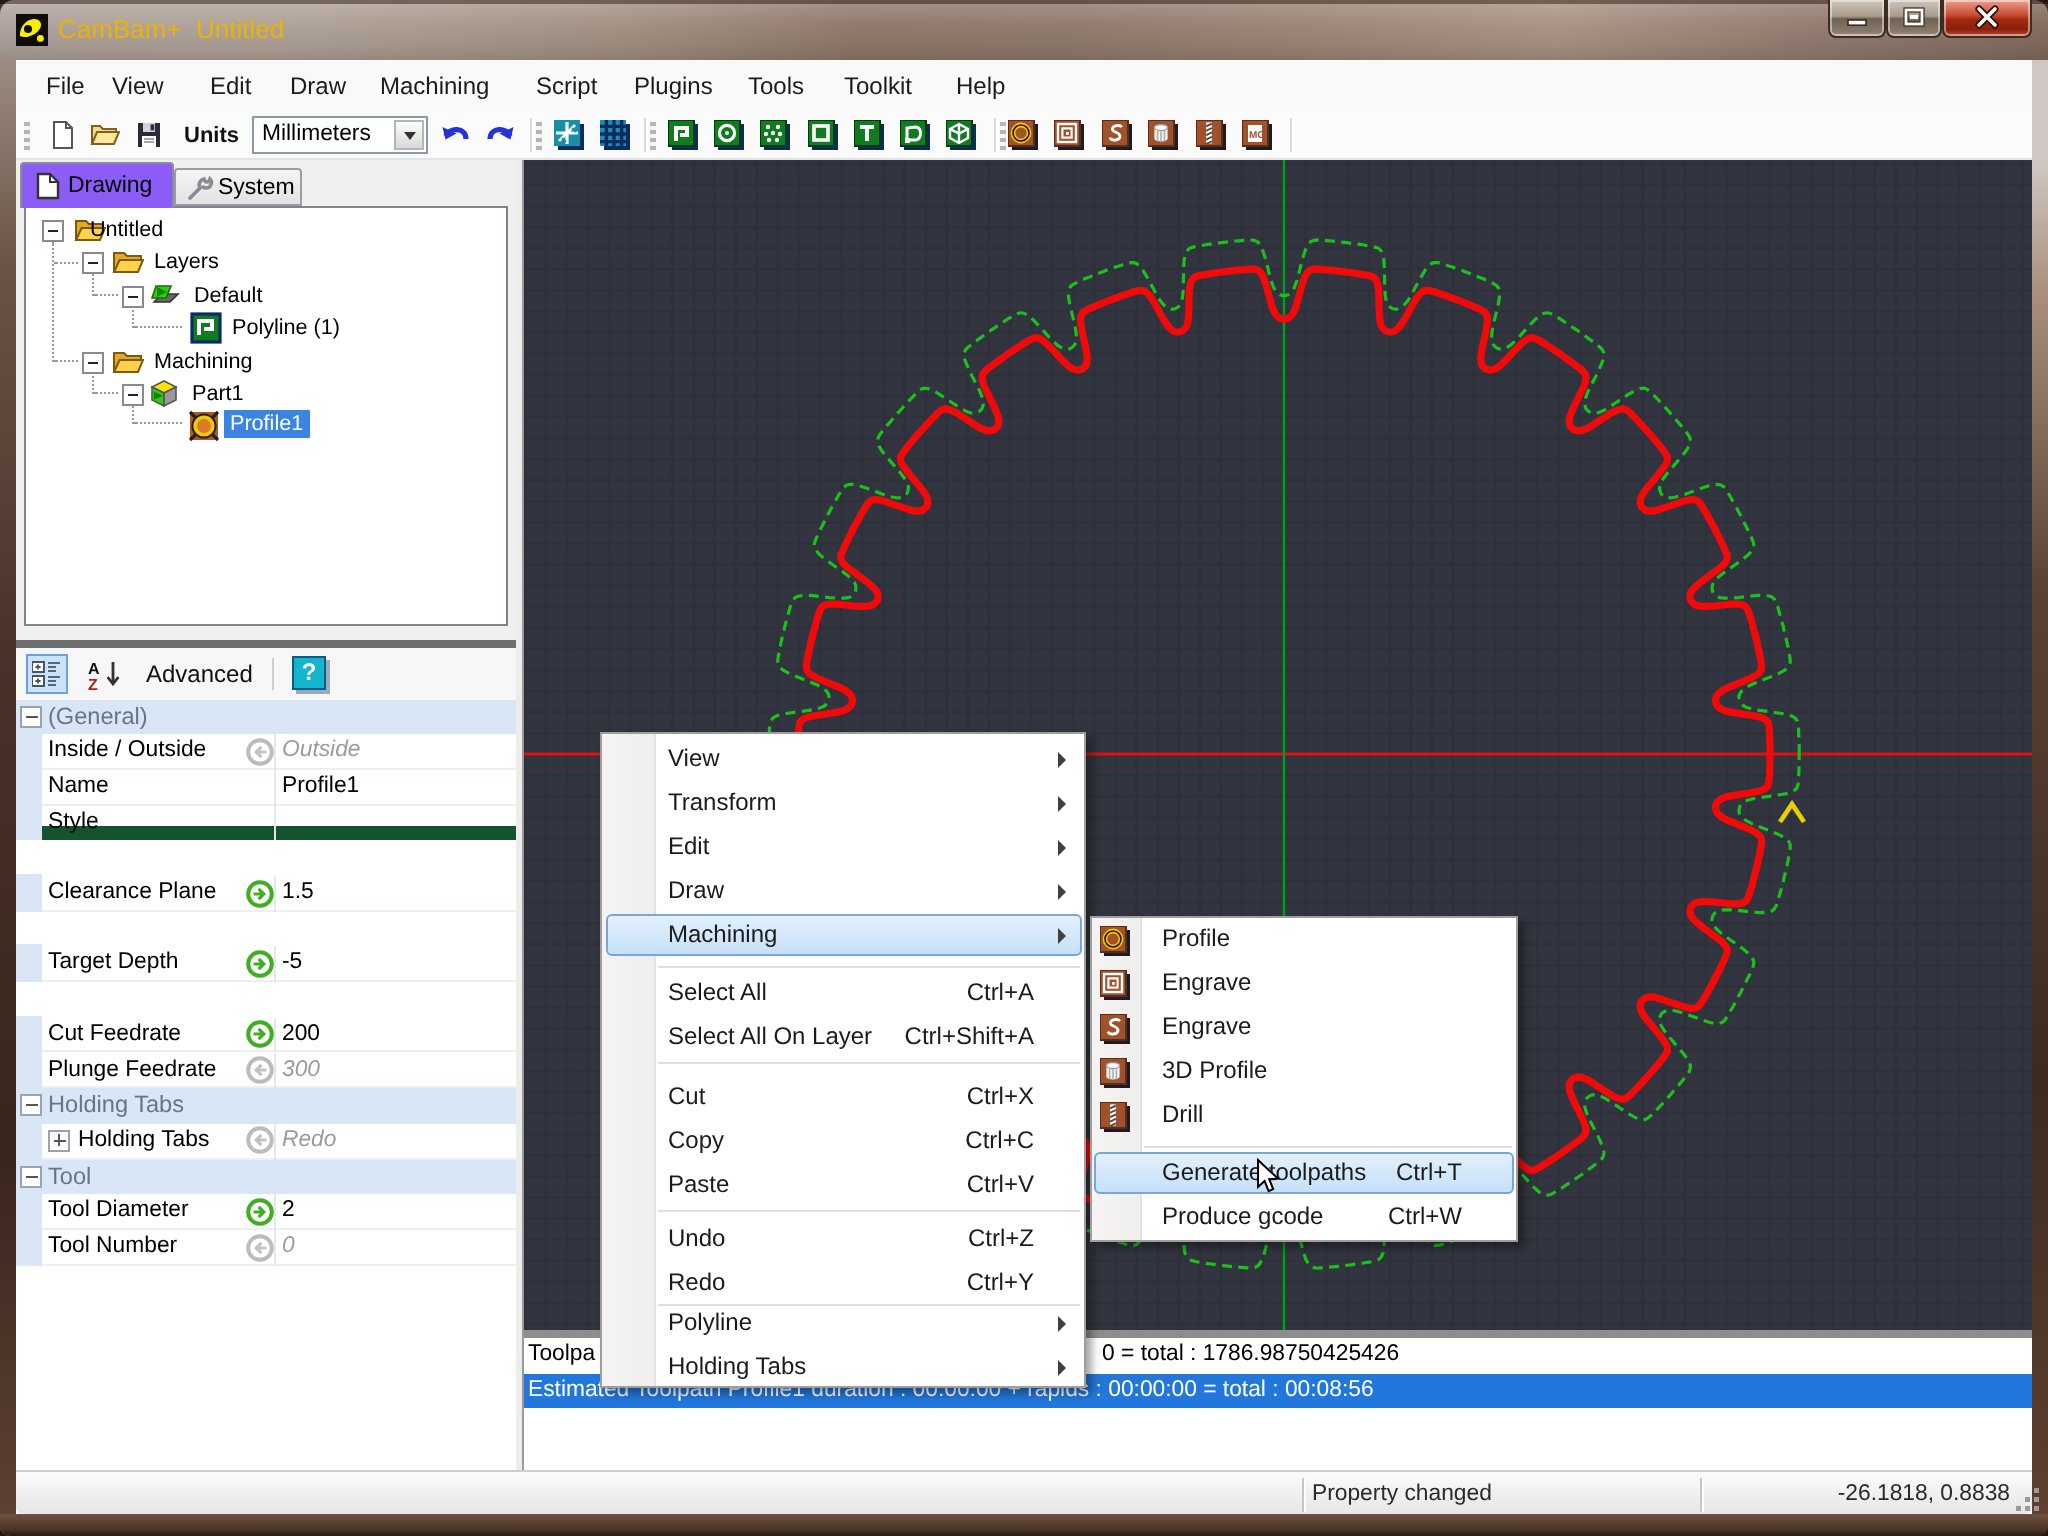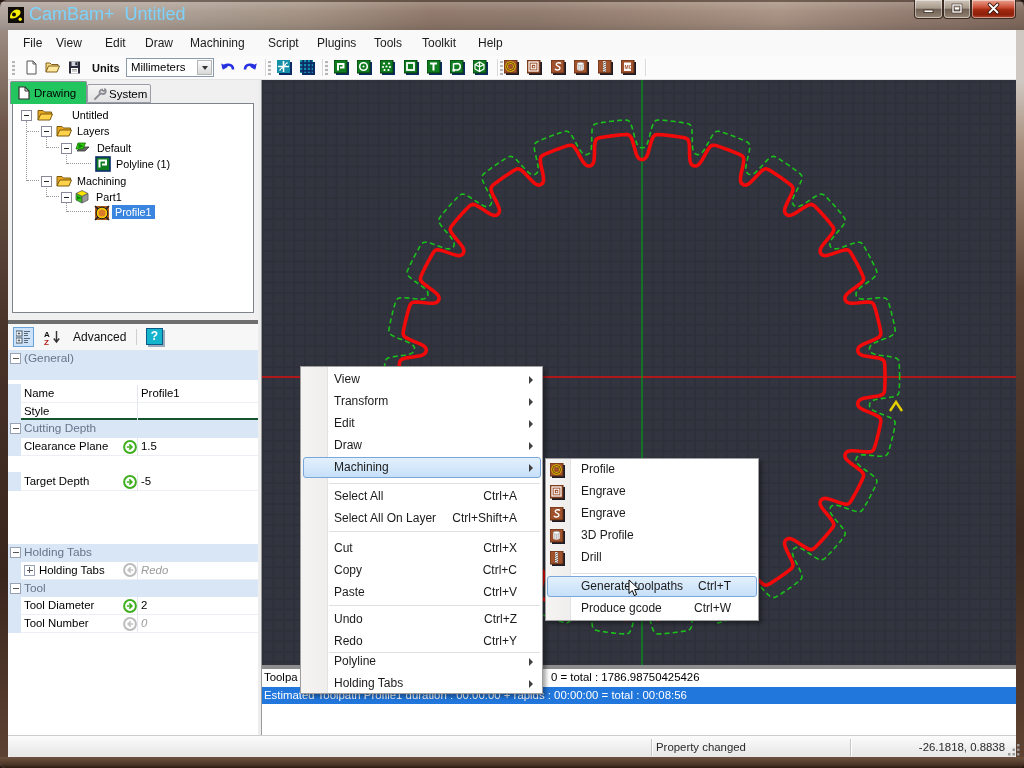--- a/index.html
+++ b/index.html
@@ -1,30 +1,30 @@
 <!DOCTYPE html>
 <html><head><meta charset="utf-8"><style>
 *{margin:0;padding:0;box-sizing:border-box}
 html,body{width:1024px;height:768px;overflow:hidden}
 body{font-family:"Liberation Sans",sans-serif;background:#241611;position:relative;font-size:11.5px}
 .ab{position:absolute}
 .frame{left:0;top:0;width:1024px;height:768px;border-radius:7px 7px 5px 5px;
 background:linear-gradient(rgba(255,255,255,.16),rgba(255,255,255,0) 42%,rgba(0,0,0,.10) 96%),linear-gradient(90deg,#a2938c 0%,#a39488 14%,#95806f 30%,#7e6352 42%,#7f6556 52%,#8d7260 64%,#9c8270 76%,#83685a 88%,#6e5344 100%)}
 .client{left:8px;top:30px;width:1008px;height:727px;background:#fff}
-.title-t{left:29px;top:0;height:36px;line-height:29px;font-size:18px;color:#7dd3fc}
+.title-t{left:29px;top:0;height:36px;line-height:29px;font-size:13px;color:#eab308}
 .wb{top:0;height:19px;border-radius:0 0 4px 4px;border:1px solid #3c2c22;border-top:none;box-shadow:inset 0 0 0 1px rgba(255,255,255,.45)}
 .wb-g{background:linear-gradient(#cfc5ba 0%,#a89b8c 45%,#706256 52%,#8a796a 88%,#a5937f 100%)}
 .wb-r{background:linear-gradient(#e9a28f 0%,#cc5038 40%,#a1280f 55%,#8e1f0a 82%,#b54c32 100%)}
 .menubar{left:8px;top:30px;width:1008px;height:26px;background:#f9f9f9}
 .mi{top:0;height:26px;line-height:26px;font-size:12px;color:#1b1b1b}
 .toolbar{left:8px;top:56px;width:1008px;height:24px;background:#fbfbfb;border-bottom:1px solid #e3e3e3}
 .tsep{top:3px;width:1px;height:17px;background:#d9d9d9;box-shadow:1px 0 0 #fff}
 .grip{top:5px;width:3px;height:14px;background-image:repeating-linear-gradient(#b6b6b6 0 2px,#f5f5f5 2px 4px)}
 .lpanel{left:8px;top:80px;width:250px;height:655px;background:#f0f0f0}
-.tab1{left:2px;top:1px;width:77px;height:23px;background:#22c55e;border:1px solid #8a8f99;border-bottom:none;border-radius:2px 2px 0 0;z-index:2}
+.tab1{left:2px;top:1px;width:77px;height:23px;background:#8b5cf6;border:1px solid #8a8f99;border-bottom:none;border-radius:2px 2px 0 0;z-index:2}
 .tab2{left:79px;top:4px;width:64px;height:19px;background:linear-gradient(#f5f5f5,#e2e2e2);border:1px solid #9a9da5;border-radius:2px 2px 0 0}
 .tabtext{font-size:11.5px;color:#000}
 .treebox{left:4px;top:23px;width:242px;height:210px;background:#fff;border:1px solid #7f838c}
 .trow{font-size:10.8px;color:#000;white-space:nowrap}
 .texp{width:11px;height:11px;background:#fff;border:1px solid #889;z-index:2}
 .texp i{position:absolute;left:2px;top:4px;width:5px;height:1px;background:#222}
 .tsel{background:#3a85e0;color:#fff;padding:1px 3px}
 .dot-v{border-left:1px dotted #999}
 .dot-h{border-top:1px dotted #999}
 .psplit{left:0;top:240px;width:250px;height:4px;background:#6e6e6e}
@@ -273,21 +273,21 @@
       <div class="ab dot-h" style="left:34px;top:92px;width:12px"></div>
       <div class="ab dot-v" style="left:53px;top:98px;height:10px"></div>
       <div class="ab dot-h" style="left:54px;top:107px;width:24px"></div>
       <div class="ab texp" style="left:8px;top:6px">
         <i></i>
       </div>
       <svg class="ab" style="left:24px;top:3px" width="16" height="16" viewBox="0 0 16 16">
         <path d="M1 13 V3.5 H6 L7.5 5 H14.5 V7" fill="#e8a820" stroke="#7a5a10" stroke-width="1"></path>
         <path d="M1 13 L3.8 7 H15.5 L13 13 Z" fill="#ffd24a" stroke="#7a5a10" stroke-width="1"></path>
       </svg>
-      <div class="ab trow" style="left:59px;top:5px">Untitled</div>
+      <div class="ab trow" style="left:32px;top:5px">Untitled</div>
       <div class="ab texp" style="left:28px;top:22px">
         <i></i>
       </div>
       <svg class="ab" style="left:43px;top:19px" width="16" height="16" viewBox="0 0 16 16">
         <path d="M1 13 V3.5 H6 L7.5 5 H14.5 V7" fill="#e8a820" stroke="#7a5a10" stroke-width="1"></path>
         <path d="M1 13 L3.8 7 H15.5 L13 13 Z" fill="#ffd24a" stroke="#7a5a10" stroke-width="1"></path>
       </svg>
       <div class="ab trow" style="left:64px;top:21px">Layers</div>
       <div class="ab texp" style="left:48px;top:39px">
         <i></i>
@@ -351,56 +351,81 @@
       <div class="ab" style="left:138px;top:4px;width:17px;height:17px;background:#14b4cc;border:1px solid #0a5a88;box-shadow:2px 2px 0 #9ab">
         <div class="ab" style="left:0;top:0;width:15px;height:15px;text-align:center;line-height:15px;font-weight:bold;font-size:12px;color:#fff">?</div>
       </div>
     </div>
     <div class="ab" style="left:0;top:269.5px;width:250px;height:385.5px;background:#fff"></div>
     <div class="ab pg-cat" style="left:0;top:269.5px;width:250px;height:30px">
       <div class="ab" style="left:2px;top:3px;width:11px;height:11px;background:#fff;border:1px solid #98a2b2"></div>
       <div class="ab" style="left:4.5px;top:8px;width:6px;height:1px;background:#555"></div>
       <div class="ab" style="left:16px;top:0;height:17.7px;line-height:17.7px">(General)</div>
     </div>
+    <div class="ab pg-it" style="left:0;top:287.2px;width:250px;height:17.7px;border-bottom:1px solid #eceff5">
+      <div class="ab pg-gut" style="top:-1px;height:18.7px"></div>
+      <div class="ab pg-div" style="top:0;height:17.7px"></div>
+      <div class="ab pg-lab" style="left:16px;top:0;height:17.7px;line-height:17.7px">Inside / Outside</div>
+      <svg class="ab" style="left:115px;top:1.5px" width="14" height="14" viewBox="0 0 14 14">
+        <circle cx="7" cy="7" r="5.9" fill="#fff" stroke="#bcbcbc" stroke-width="2"></circle>
+        <path d="M10.2 7 H5.6 M7.7 4.4 L5.1 7 L7.7 9.6" fill="none" stroke="#c2c2c2" stroke-width="1.6"></path>
+      </svg>
+      <div class="ab pg-val pg-dim" style="top:0;height:17.7px;line-height:17.7px">Outside</div>
+    </div>
     <div class="ab pg-it" style="left:0;top:304.9px;width:250px;height:17.7px;border-bottom:1px solid #eceff5">
       <div class="ab pg-gut" style="top:-1px;height:18.7px"></div>
       <div class="ab pg-div" style="top:0;height:17.7px"></div>
       <div class="ab pg-lab" style="left:16px;top:0;height:17.7px;line-height:17.7px">Name</div>
       <div class="ab pg-val" style="top:0;height:17.7px;line-height:17.7px">Profile1</div>
     </div>
-    <div class="ab pg-it" style="left:0;top:322.6px;width:250px;height:17.7px;border-bottom:2px solid #14532d">
+    <div class="ab pg-it" style="left:0;top:322.6px;width:250px;height:17.7px;border-bottom:7px solid #14532d">
       <div class="ab pg-gut" style="top:-1px;height:18.7px"></div>
       <div class="ab pg-div" style="top:0;height:17.7px"></div>
       <div class="ab pg-lab" style="left:16px;top:0;height:17.7px;line-height:17.7px">Style</div>
       <div class="ab pg-val" style="top:0;height:17.7px;line-height:17.7px"></div>
     </div>
-    <div class="ab pg-cat" style="left:0;top:340.3px;width:250px;height:17.7px">
-      <div class="ab" style="left:2px;top:3px;width:11px;height:11px;background:#fff;border:1px solid #98a2b2"></div>
-      <div class="ab" style="left:4.5px;top:8px;width:6px;height:1px;background:#555"></div>
-      <div class="ab" style="left:16px;top:0;height:17.7px;line-height:17.7px">Cutting Depth</div>
-    </div>
     <div class="ab pg-it" style="left:0;top:358.0px;width:250px;height:17.7px;border-bottom:1px solid #eceff5">
       <div class="ab pg-gut" style="top:-1px;height:18.7px"></div>
       <div class="ab pg-div" style="top:0;height:17.7px"></div>
       <div class="ab pg-lab" style="left:16px;top:0;height:17.7px;line-height:17.7px">Clearance Plane</div>
       <svg class="ab" style="left:115px;top:1.5px" width="14" height="14" viewBox="0 0 14 14">
         <circle cx="7" cy="7" r="5.9" fill="#fff" stroke="#3fae1f" stroke-width="2"></circle>
         <path d="M3.8 7 H8.4 M6.3 4.4 L8.9 7 L6.3 9.6" fill="none" stroke="#3fae1f" stroke-width="1.6"></path>
       </svg>
       <div class="ab pg-val" style="top:0;height:17.7px;line-height:17.7px">1.5</div>
     </div>
     <div class="ab pg-it" style="left:0;top:393.4px;width:250px;height:17.7px;border-bottom:1px solid #eceff5">
       <div class="ab pg-gut" style="top:-1px;height:18.7px"></div>
       <div class="ab pg-div" style="top:0;height:17.7px"></div>
       <div class="ab pg-lab" style="left:16px;top:0;height:17.7px;line-height:17.7px">Target Depth</div>
       <svg class="ab" style="left:115px;top:1.5px" width="14" height="14" viewBox="0 0 14 14">
         <circle cx="7" cy="7" r="5.9" fill="#fff" stroke="#3fae1f" stroke-width="2"></circle>
         <path d="M3.8 7 H8.4 M6.3 4.4 L8.9 7 L6.3 9.6" fill="none" stroke="#3fae1f" stroke-width="1.6"></path>
       </svg>
       <div class="ab pg-val" style="top:0;height:17.7px;line-height:17.7px">-5</div>
+    </div>
+    <div class="ab pg-it" style="left:0;top:428.8px;width:250px;height:17.7px;border-bottom:1px solid #eceff5">
+      <div class="ab pg-gut" style="top:-1px;height:18.7px"></div>
+      <div class="ab pg-div" style="top:0;height:17.7px"></div>
+      <div class="ab pg-lab" style="left:16px;top:0;height:17.7px;line-height:17.7px">Cut Feedrate</div>
+      <svg class="ab" style="left:115px;top:1.5px" width="14" height="14" viewBox="0 0 14 14">
+        <circle cx="7" cy="7" r="5.9" fill="#fff" stroke="#3fae1f" stroke-width="2"></circle>
+        <path d="M3.8 7 H8.4 M6.3 4.4 L8.9 7 L6.3 9.6" fill="none" stroke="#3fae1f" stroke-width="1.6"></path>
+      </svg>
+      <div class="ab pg-val" style="top:0;height:17.7px;line-height:17.7px">200</div>
+    </div>
+    <div class="ab pg-it" style="left:0;top:446.5px;width:250px;height:17.7px;border-bottom:1px solid #eceff5">
+      <div class="ab pg-gut" style="top:-1px;height:18.7px"></div>
+      <div class="ab pg-div" style="top:0;height:17.7px"></div>
+      <div class="ab pg-lab" style="left:16px;top:0;height:17.7px;line-height:17.7px">Plunge Feedrate</div>
+      <svg class="ab" style="left:115px;top:1.5px" width="14" height="14" viewBox="0 0 14 14">
+        <circle cx="7" cy="7" r="5.9" fill="#fff" stroke="#bcbcbc" stroke-width="2"></circle>
+        <path d="M10.2 7 H5.6 M7.7 4.4 L5.1 7 L7.7 9.6" fill="none" stroke="#c2c2c2" stroke-width="1.6"></path>
+      </svg>
+      <div class="ab pg-val pg-dim" style="top:0;height:17.7px;line-height:17.7px">300</div>
     </div>
     <div class="ab pg-cat" style="left:0;top:464.2px;width:250px;height:17.7px">
       <div class="ab" style="left:2px;top:3px;width:11px;height:11px;background:#fff;border:1px solid #98a2b2"></div>
       <div class="ab" style="left:4.5px;top:8px;width:6px;height:1px;background:#555"></div>
       <div class="ab" style="left:16px;top:0;height:17.7px;line-height:17.7px">Holding Tabs</div>
     </div>
     <div class="ab pg-it" style="left:0;top:481.9px;width:250px;height:17.7px;border-bottom:1px solid #eceff5">
       <div class="ab pg-gut" style="top:-1px;height:18.7px"></div>
       <div class="ab pg-div" style="top:0;height:17.7px"></div>
       <div class="ab" style="left:16px;top:3px;width:11px;height:11px;background:#fff;border:1px solid #98a2b2"></div>

